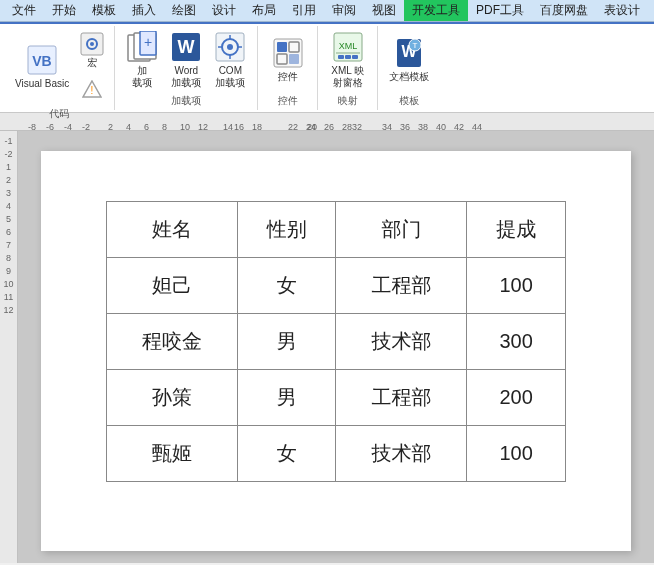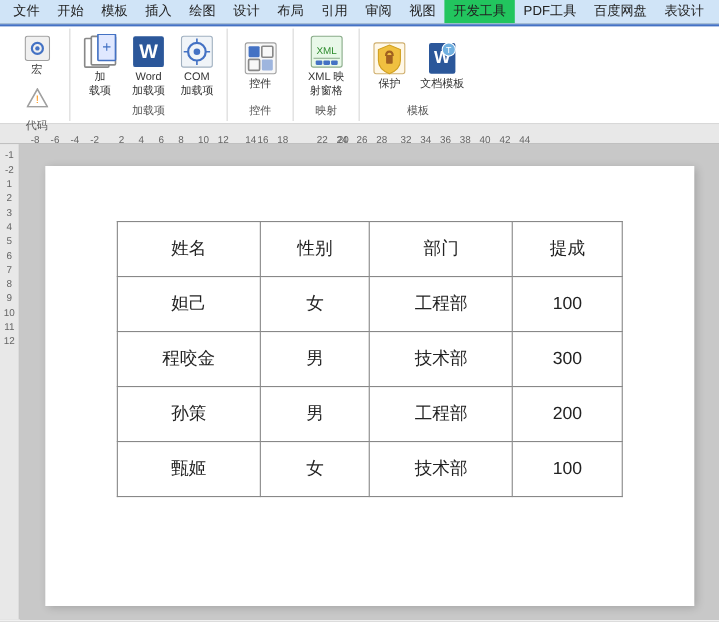--- a/index.html
+++ b/index.html
@@ -176,21 +176,21 @@
     
     .data-table {
       border-collapse: collapse;
       width: 460px;
       margin-top: 20px;
     }
     .data-table th, .data-table td {
       border: 1px solid #888;
       padding: 14px 10px;
       text-align: center;
-      font-size: 16px;
+      font-size: 20px;
       color: #222;
     }
     .data-table th {
       font-weight: normal;
     }
 
     
     .active-ribbon-tab {
       background: #fff;
       border-top: 2px solid #4472c4;
@@ -215,20 +215,29 @@
   <span class="menu-item">百度网盘</span>
   <span class="menu-item">表设计</span>
 </div>
 
 <div class="ribbon">
   <div class="ribbon-content active-ribbon-tab">
 
     <div class="ribbon-group">
       <div class="ribbon-buttons">
 
+        <div class="ribbon-btn">
+          <div class="btn-icon">
+            <svg width="32" height="32" viewBox="0 0 32 32">
+              <rect x="2" y="2" width="28" height="28" rx="2" fill="#e8f0ff" stroke="#a0b0d0" stroke-width="1"></rect>
+              <text x="16" y="22" text-anchor="middle" font-size="14" font-weight="bold" fill="#4472c4">VB</text>
+            </svg>
+          </div>
+          <div class="btn-label">Visual Basic</div>
+        </div>
 
         <div style="display:flex;flex-direction:column;align-items:center;gap:1px;">
           <div class="ribbon-btn-sm">
             <div class="btn-icon-sm">
               <svg width="24" height="24" viewBox="0 0 24 24">
                 <rect x="1" y="1" width="22" height="22" rx="2" fill="#f0f0f0" stroke="#a0a0a0" stroke-width="1"></rect>
                 <circle cx="12" cy="12" r="5" fill="none" stroke="#4472c4" stroke-width="2"></circle>
                 <circle cx="12" cy="12" r="2" fill="#4472c4"></circle>
               </svg>
             </div>
@@ -323,31 +332,20 @@
           </div>
           <div class="btn-label">XML 映<br>射窗格</div>
         </div>
       </div>
       <div class="ribbon-group-label">映射</div>
     </div>
 
     <div class="ribbon-group">
       <div class="ribbon-buttons">
 
-        <div class="ribbon-btn">
-          <div class="btn-icon">
-            <svg width="32" height="32" viewBox="0 0 32 32">
-              <rect x="2" y="2" width="28" height="28" rx="2" fill="#fff8e8" stroke="#d0b070" stroke-width="1"></rect>
-              <path d="M16 4 L26 8 L26 18 Q26 26 16 30 Q6 26 6 18 L6 8 Z" fill="#f0c040" stroke="#d0a020" stroke-width="1"></path>
-              <rect x="13" y="13" width="6" height="8" rx="1" fill="#a06020"></rect>
-              <path d="M13 14 Q13 10 16 10 Q19 10 19 14" fill="none" stroke="#a06020" stroke-width="2"></path>
-            </svg>
-          </div>
-          <div class="btn-label">保护</div>
-        </div>
 
         <div class="ribbon-btn">
           <div class="btn-icon">
             <svg width="32" height="32" viewBox="0 0 32 32">
               <rect x="4" y="2" width="24" height="28" rx="2" fill="#2b579a"></rect>
               <text x="16" y="20" text-anchor="middle" font-size="16" font-weight="bold" fill="white">W</text>
               <circle cx="22" cy="8" r="6" fill="#70b0e0" stroke="#fff" stroke-width="1"></circle>
               <text x="22" y="11" text-anchor="middle" font-size="8" fill="#fff">T</text>
             </svg>
           </div>
@@ -373,21 +371,21 @@
     <span style="position:absolute;left:152px;">10</span>
     <span style="position:absolute;left:170px;">12</span>
     <span style="position:absolute;left:195px;">14</span>
     <span style="position:absolute;left:206px;">16</span>
     <span style="position:absolute;left:224px;">18</span>
     <span style="position:absolute;left:242px;margin-left:37px;">20</span>
     <span style="position:absolute;left:260px;">22</span>
     <span style="position:absolute;left:278px;">24</span>
     <span style="position:absolute;left:296px;">26</span>
     <span style="position:absolute;left:314px;">28</span>
-    <span style="position:absolute;left:336px;">32</span>
+    <span style="position:absolute;left:324px;">32</span>
     <span style="position:absolute;left:354px;">34</span>
     <span style="position:absolute;left:372px;">36</span>
     <span style="position:absolute;left:390px;">38</span>
     <span style="position:absolute;left:408px;">40</span>
     <span style="position:absolute;left:426px;">42</span>
     <span style="position:absolute;left:444px;">44</span>
   </div>
 </div>
 
 <div class="main-area">

